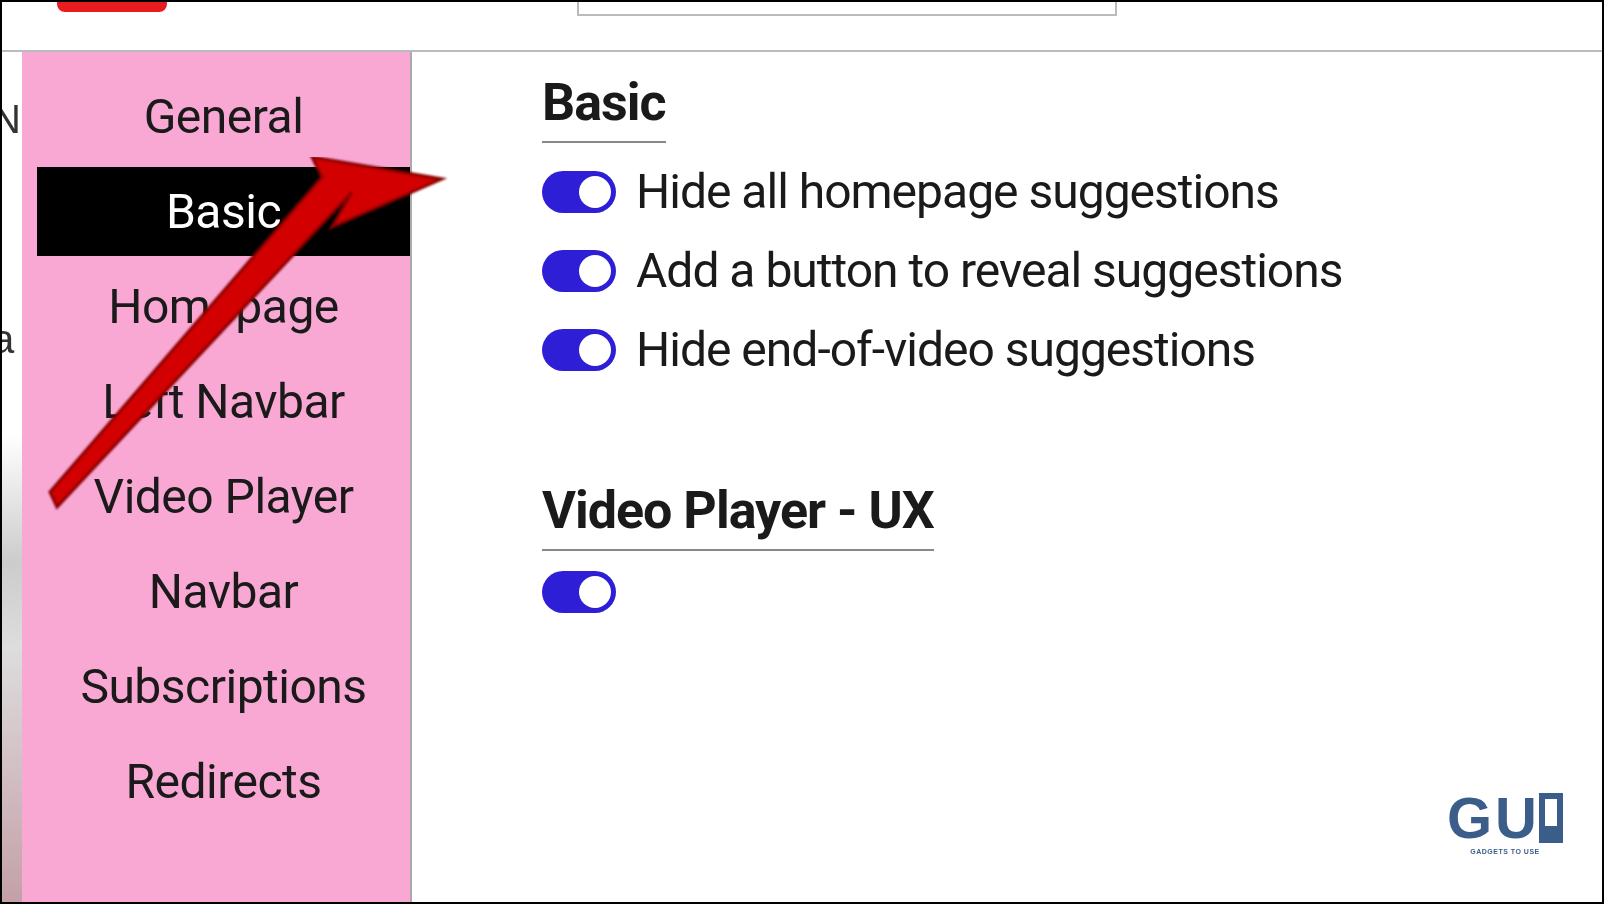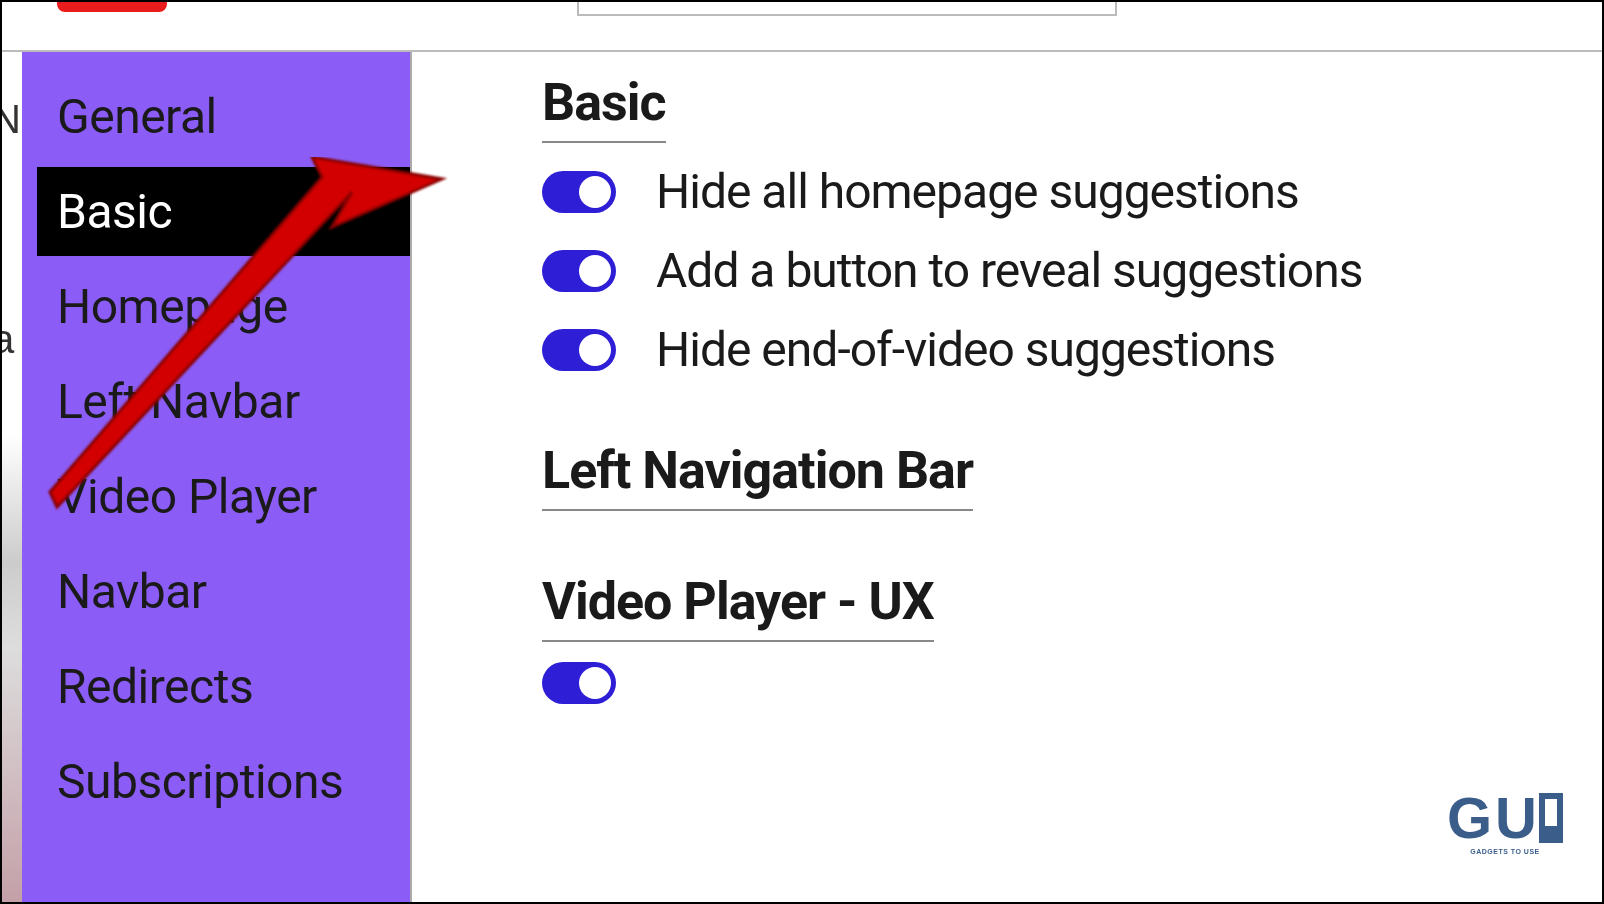--- a/index.html
+++ b/index.html
@@ -64,21 +64,22 @@
       font-size: 40px;
       color: #333;
       left: -10px;
       top: 265px;
       font-family: Arial, sans-serif;
     }
     .sidebar {
       width: 390px;
       border-right: 2px solid #aaa;
       padding: 20px 0 0 15px;
-      background: #8b5cf6;
+      background: #f9a8d4;
+      text-align: center;
     }
     .sidebar-item {
       display: block;
       font-size: 48px;
       color: #1a1a1a;
       padding: 16px 20px;
       margin-bottom: 6px;
       cursor: pointer;
       letter-spacing: -0.5px;
     }
@@ -96,21 +97,21 @@
       color: #1a1a1a;
       border-bottom: 2px solid #888;
       display: inline-block;
       padding-bottom: 8px;
       margin-bottom: 20px;
       letter-spacing: -1px;
     }
     .toggle-row {
       display: flex;
       align-items: center;
-      gap: 40px;
+      gap: 20px;
       margin-bottom: 22px;
     }
     .toggle {
       width: 74px;
       height: 42px;
       border-radius: 21px;
       position: relative;
       cursor: pointer;
       flex-shrink: 0;
     }
@@ -168,22 +169,22 @@
     <span class="left-edge-text2">a</span>
   </div>
 
   <nav class="sidebar">
     <div class="sidebar-item">General</div>
     <div class="sidebar-item active">Basic</div>
     <div class="sidebar-item">Homepage</div>
     <div class="sidebar-item">Left Navbar</div>
     <div class="sidebar-item">Video Player</div>
     <div class="sidebar-item">Navbar</div>
+    <div class="sidebar-item">Subscriptions</div>
     <div class="sidebar-item">Redirects</div>
-    <div class="sidebar-item">Subscriptions</div>
   </nav>
 
   <div class="content">
 
     <h2 class="section-title">Basic</h2>
 
     <div class="toggle-row">
       <div class="toggle on">
           <div class="toggle-knob"></div>
         </div>
@@ -200,21 +201,20 @@
 
     <div class="toggle-row">
       <div class="toggle on">
           <div class="toggle-knob"></div>
         </div>
       <span class="toggle-label">Hide end-of-video suggestions</span>
     </div>
 
     <div class="section-spacer"></div>
 
-    <h2 class="section-title">Left Navigation Bar</h2>
 
 
     <div class="section-spacer"></div>
 
     <h2 class="section-title">Video Player - UX</h2>
 
     <div class="toggle-row">
       <div class="toggle on">
           <div class="toggle-knob"></div>
         </div>

